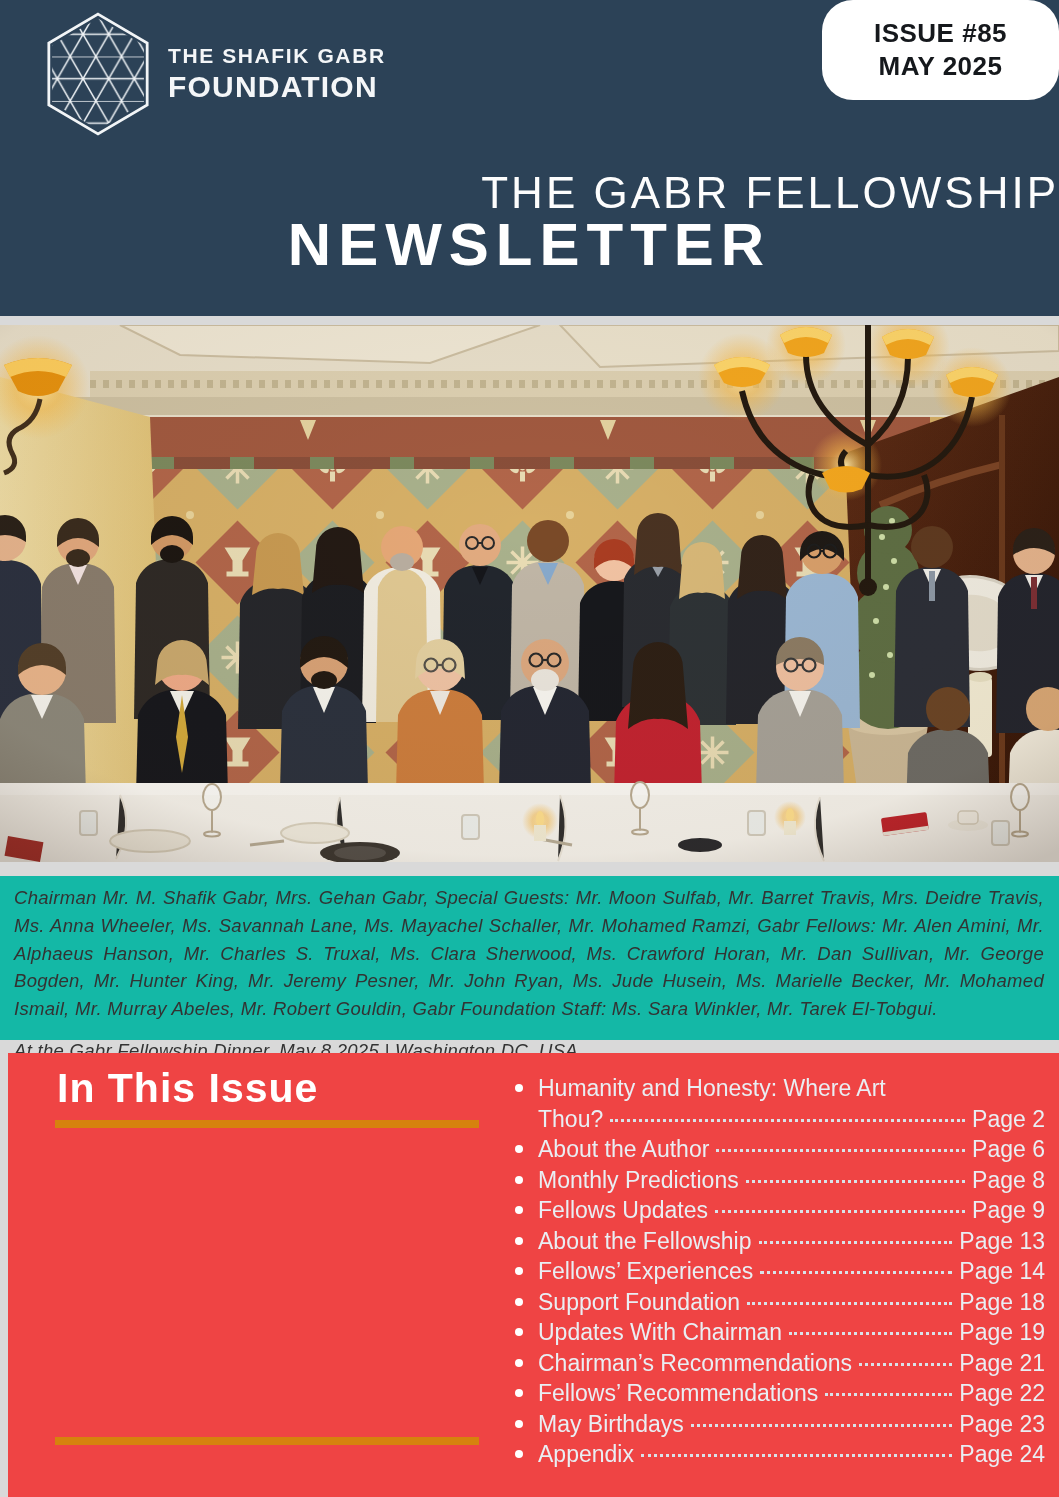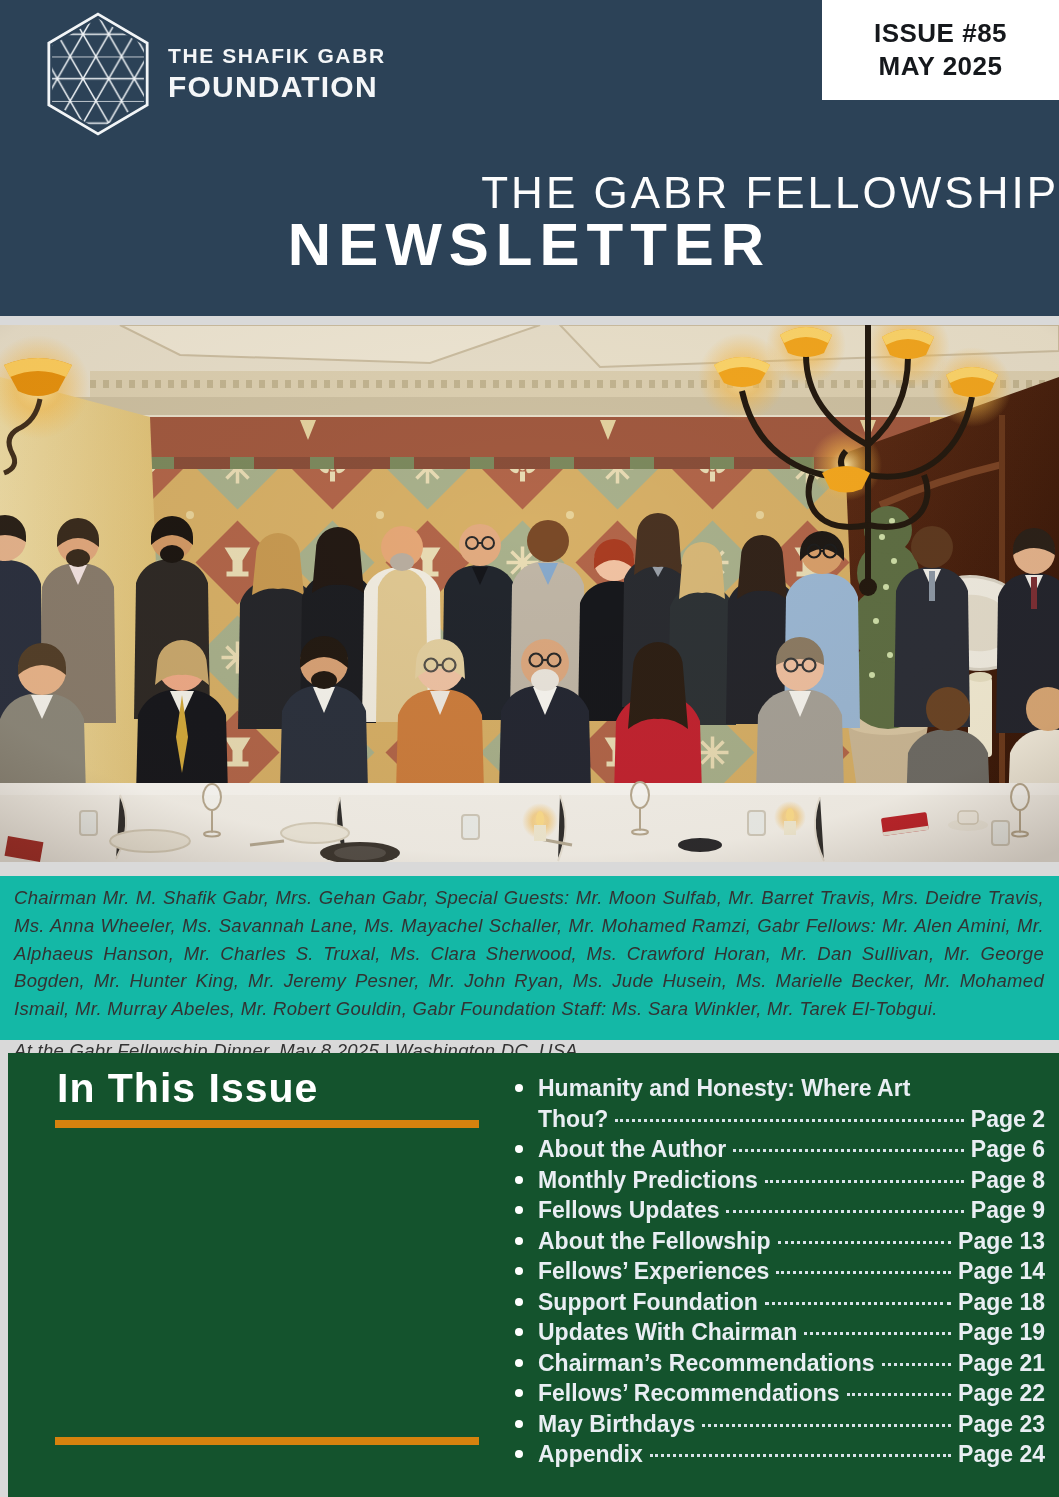--- a/index.html
+++ b/index.html
@@ -17,21 +17,21 @@
     position:absolute; left:44px; top:12px;
     display:flex; align-items:center; gap:16px;
   }
   .logo-hex { width:108px; height:124px; }
   .brand-text { color:#f4f6f8; }
   .brand-line1 { font-size:21px; font-weight:bold; letter-spacing:1.6px; }
   .brand-line2 { font-size:30px; font-weight:bold; letter-spacing:1.2px; margin-top:2px; }
   .issue-box {
     position:absolute; right:0; top:0; width:237px; height:100px;
     background:#ffffff; display:flex; flex-direction:column;
-    align-items:center; justify-content:center; gap:2px;
+    align-items:center; justify-content:center; gap:2px;border-radius:31px;
   }
   .issue-box div { font-size:26px; font-weight:bold; color:#15181c; letter-spacing:.5px; }
   .masthead-kicker {
     position:absolute; left:0; top:168px; width:100%;
     text-align:right; color:#fdfdfd; font-size:44px; font-weight:normal;
     letter-spacing:3px;
   }
   .masthead-title {
     position:absolute; left:0; top:210px; width:100%;
     text-align:center; color:#ffffff; font-size:60px; font-weight:bold;
@@ -48,36 +48,36 @@
     margin:8px 15px 0 14px; font-size:18.5px; font-style:italic;
     color:#333333; line-height:1.5; text-align:justify; letter-spacing:.3px;
   }
   .caption-event {
     margin:17px 15px 10px 14px; font-size:18.5px; font-style:italic;
     color:#333333; letter-spacing:.3px;
   }
   
   .issue-panel {
     position:absolute; left:8px; top:1053px; width:1051px; height:444px;
-    background:#14532d;
+    background:#ef4444;
   }
   .panel-heading {
     position:absolute; left:49px; top:12px;
     color:#ffffff; font-size:41px; font-weight:bold; letter-spacing:1px;
   }
   .accent-bar { position:absolute; left:47px; width:424px; height:8px; background:#d6820e; }
   .accent-bar.top { top:67px; }
   .accent-bar.bottom { top:384px; }
   .toc {
     position:absolute; left:507px; top:20px; width:530px;
     list-style:none; margin:0; padding:0;
   }
   .toc li {
     display:flex; align-items:baseline;
-    color:#e9eef3; font-size:23px; line-height:30.5px; font-weight:bold;justify-content:flex-end;
+    color:#e9eef3; font-size:23px; line-height:30.5px; font-weight:normal;justify-content:flex-end;
   }
   .bullet {
     flex:none; width:8px; height:8px; border-radius:50%;
     background:#ffffff; margin-right:15px; align-self:flex-start; margin-top:11px;
   }
   .toc-label { white-space:nowrap; }
   .toc-dots {
     flex:1; min-width:14px; margin:0 7px;
     border-bottom:3px dotted #d9e2e9; transform:translateY(-5px);
   }

